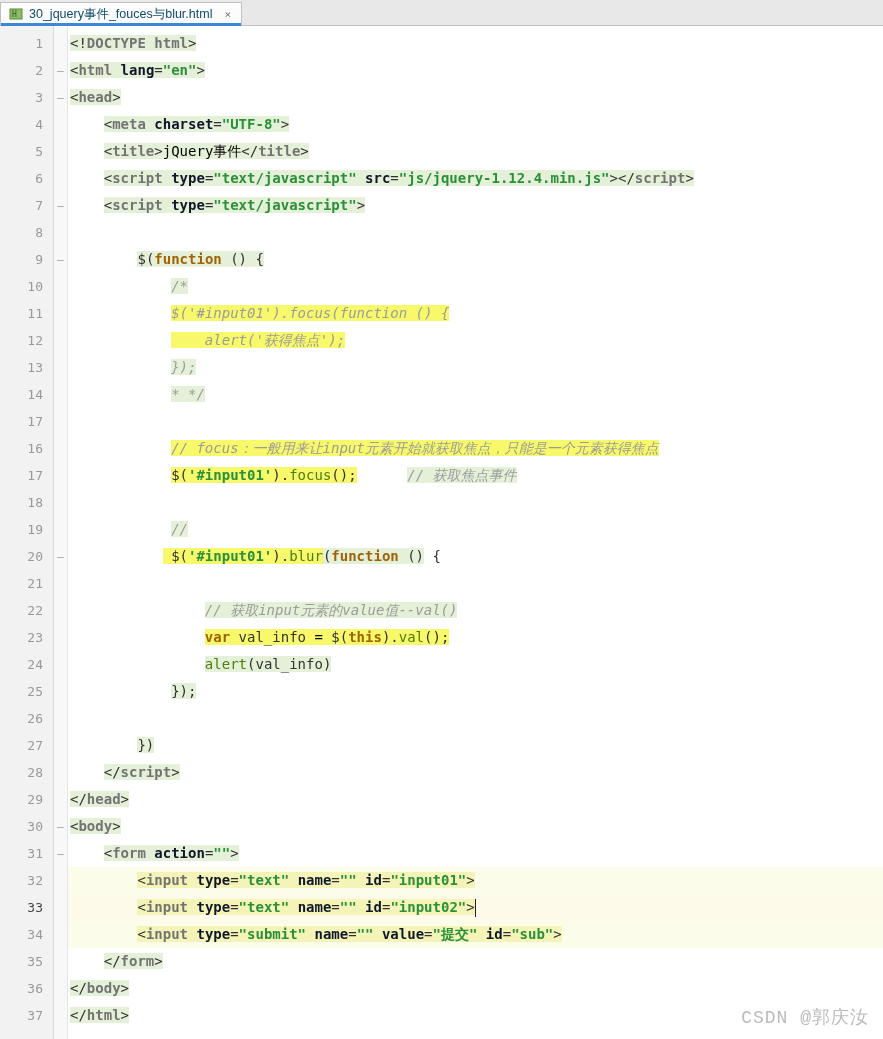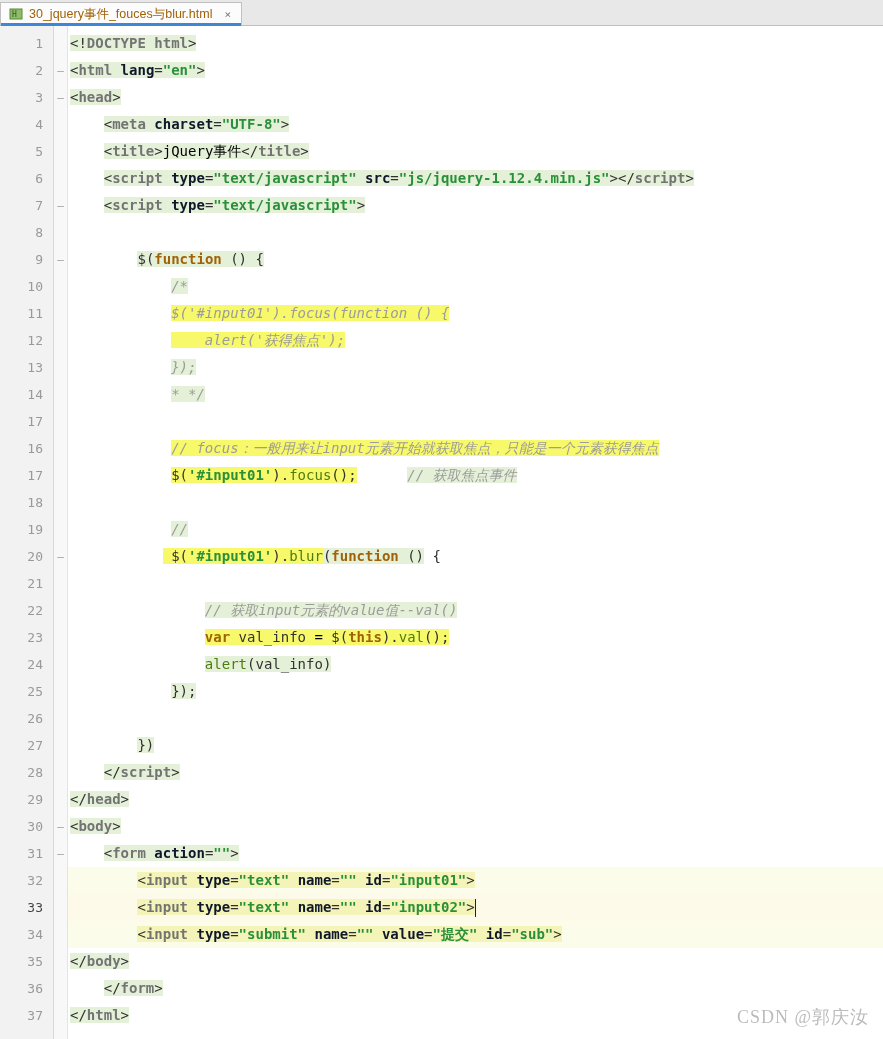--- a/index.html
+++ b/index.html
@@ -29,21 +29,21 @@
   gap: 6px;
   margin-top: 2px;
   position: relative;
 }
 .tab-icon {
   width: 14px; height: 14px;
   display: inline-flex;
   align-items: center;
   justify-content: center;
 }
-.tab-title { color: #a16207; font-size: 12.5px; font-family: sans-serif; }
+.tab-title { color: #0c4a6e; font-size: 12.5px; font-family: sans-serif; }
 .tab-close { color: #777; font-size: 11px; margin-left: 6px; }
 .tab-underline {
   position: absolute;
   left: 0; right: 0; bottom: -1px;
   height: 3px;
   background: #3e86d6;
 }
 .editor {
   display: flex;
   height: calc(100% - 26px);
@@ -111,21 +111,21 @@
   height: 18px;
   background: #222;
   vertical-align: middle;
 }
 .watermark {
   position: absolute;
   right: 14px;
   bottom: 10px;
   font-size: 18px;
   color: rgba(120,120,120,.5);
-  font-family: Liberation Serif, serif;
+  font-family: Liberation Mono, monospace;
   letter-spacing: 1px;
 }
 </style>
 </head>
 <body>
 
 <div class="tab-bar">
   <div class="tab">
     <span class="tab-icon">
       <svg width="14" height="14" viewBox="0 0 14 14">
@@ -247,19 +247,19 @@
     <div class="row">            <span class="bg-green"><span class="punct">});</span></span></div>
     <div class="row"></div>
     <div class="row">        <span class="bg-green"><span class="punct">})</span></span></div>
     <div class="row">    <span class="bg-green"><span class="punct">&lt;/</span><span class="tag">script</span><span class="punct">&gt;</span></span></div>
     <div class="row"><span class="bg-green"><span class="punct">&lt;/</span><span class="tag">head</span><span class="punct">&gt;</span></span></div>
     <div class="row"><span class="bg-green"><span class="punct">&lt;</span><span class="tag">body</span><span class="punct">&gt;</span></span></div>
     <div class="row">    <span class="bg-green"><span class="punct">&lt;</span><span class="tag">form </span><span class="attr">action</span><span class="punct">=</span><span class="str">""</span><span class="punct">&gt;</span></span></div>
     <div class="row hilite-y">        <span class="hl-ly"><span class="punct">&lt;</span><span class="tag">input </span><span class="attr">type</span><span class="punct">=</span><span class="str">"text"</span> <span class="attr">name</span><span class="punct">=</span><span class="str">""</span> <span class="attr">id</span><span class="punct">=</span><span class="str">"input01"</span><span class="punct">&gt;</span></span></div>
     <div class="row caret-row">        <span class="hl-ly"><span class="punct">&lt;</span><span class="tag">input </span><span class="attr">type</span><span class="punct">=</span><span class="str">"text"</span> <span class="attr">name</span><span class="punct">=</span><span class="str">""</span> <span class="attr">id</span><span class="punct">=</span><span class="str">"input02"</span><span class="punct">&gt;</span></span><span class="caret"></span></div>
     <div class="row hilite-y">        <span class="hl-ly"><span class="punct">&lt;</span><span class="tag">input </span><span class="attr">type</span><span class="punct">=</span><span class="str">"submit"</span> <span class="attr">name</span><span class="punct">=</span><span class="str">""</span> <span class="attr">value</span><span class="punct">=</span><span class="str">"提交"</span> <span class="attr">id</span><span class="punct">=</span><span class="str">"sub"</span><span class="punct">&gt;</span></span></div>
+    <div class="row">    <span class="bg-green"><span class="punct">&lt;/</span><span class="tag">form</span><span class="punct">&gt;</span></span></div>
     <div class="row"><span class="bg-green"><span class="punct">&lt;/</span><span class="tag">body</span><span class="punct">&gt;</span></span></div>
-    <div class="row">    <span class="bg-green"><span class="punct">&lt;/</span><span class="tag">form</span><span class="punct">&gt;</span></span></div>
     <div class="row"><span class="bg-green"><span class="punct">&lt;/</span><span class="tag">html</span><span class="punct">&gt;</span></span></div>
   </div>
 </div>
 
 <div class="watermark">CSDN @郭庆汝</div>
 
 </body></html>

